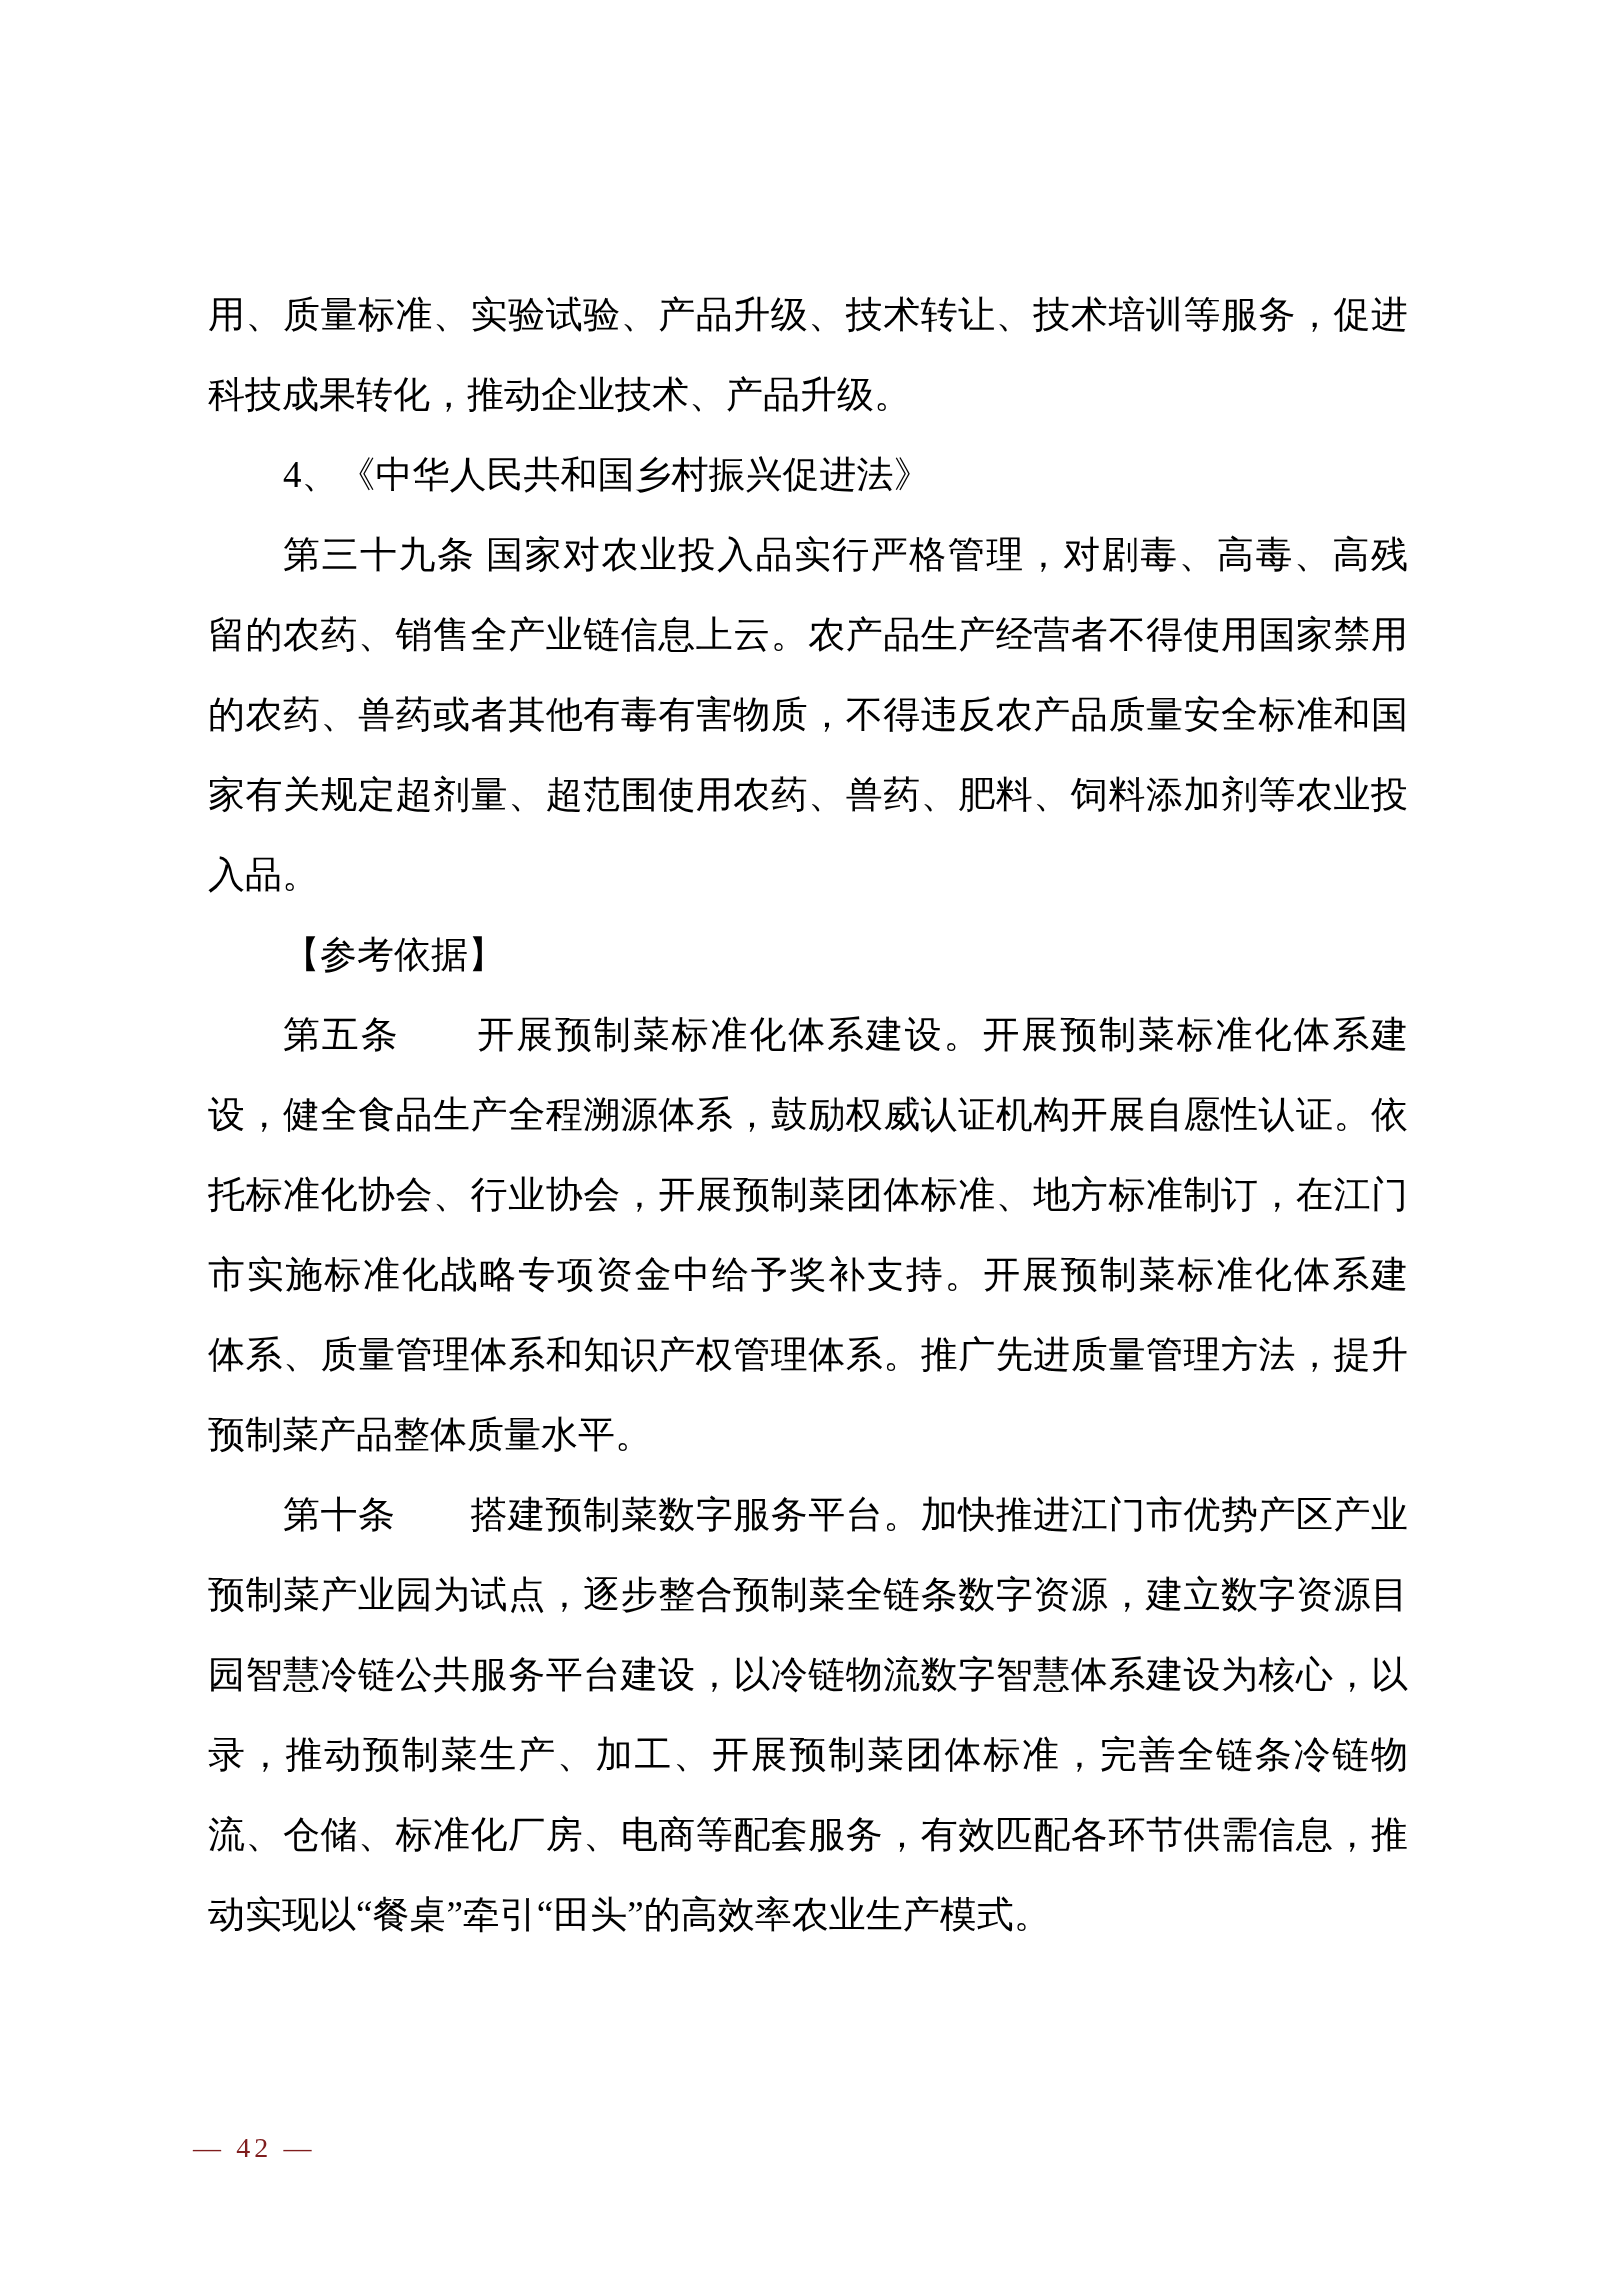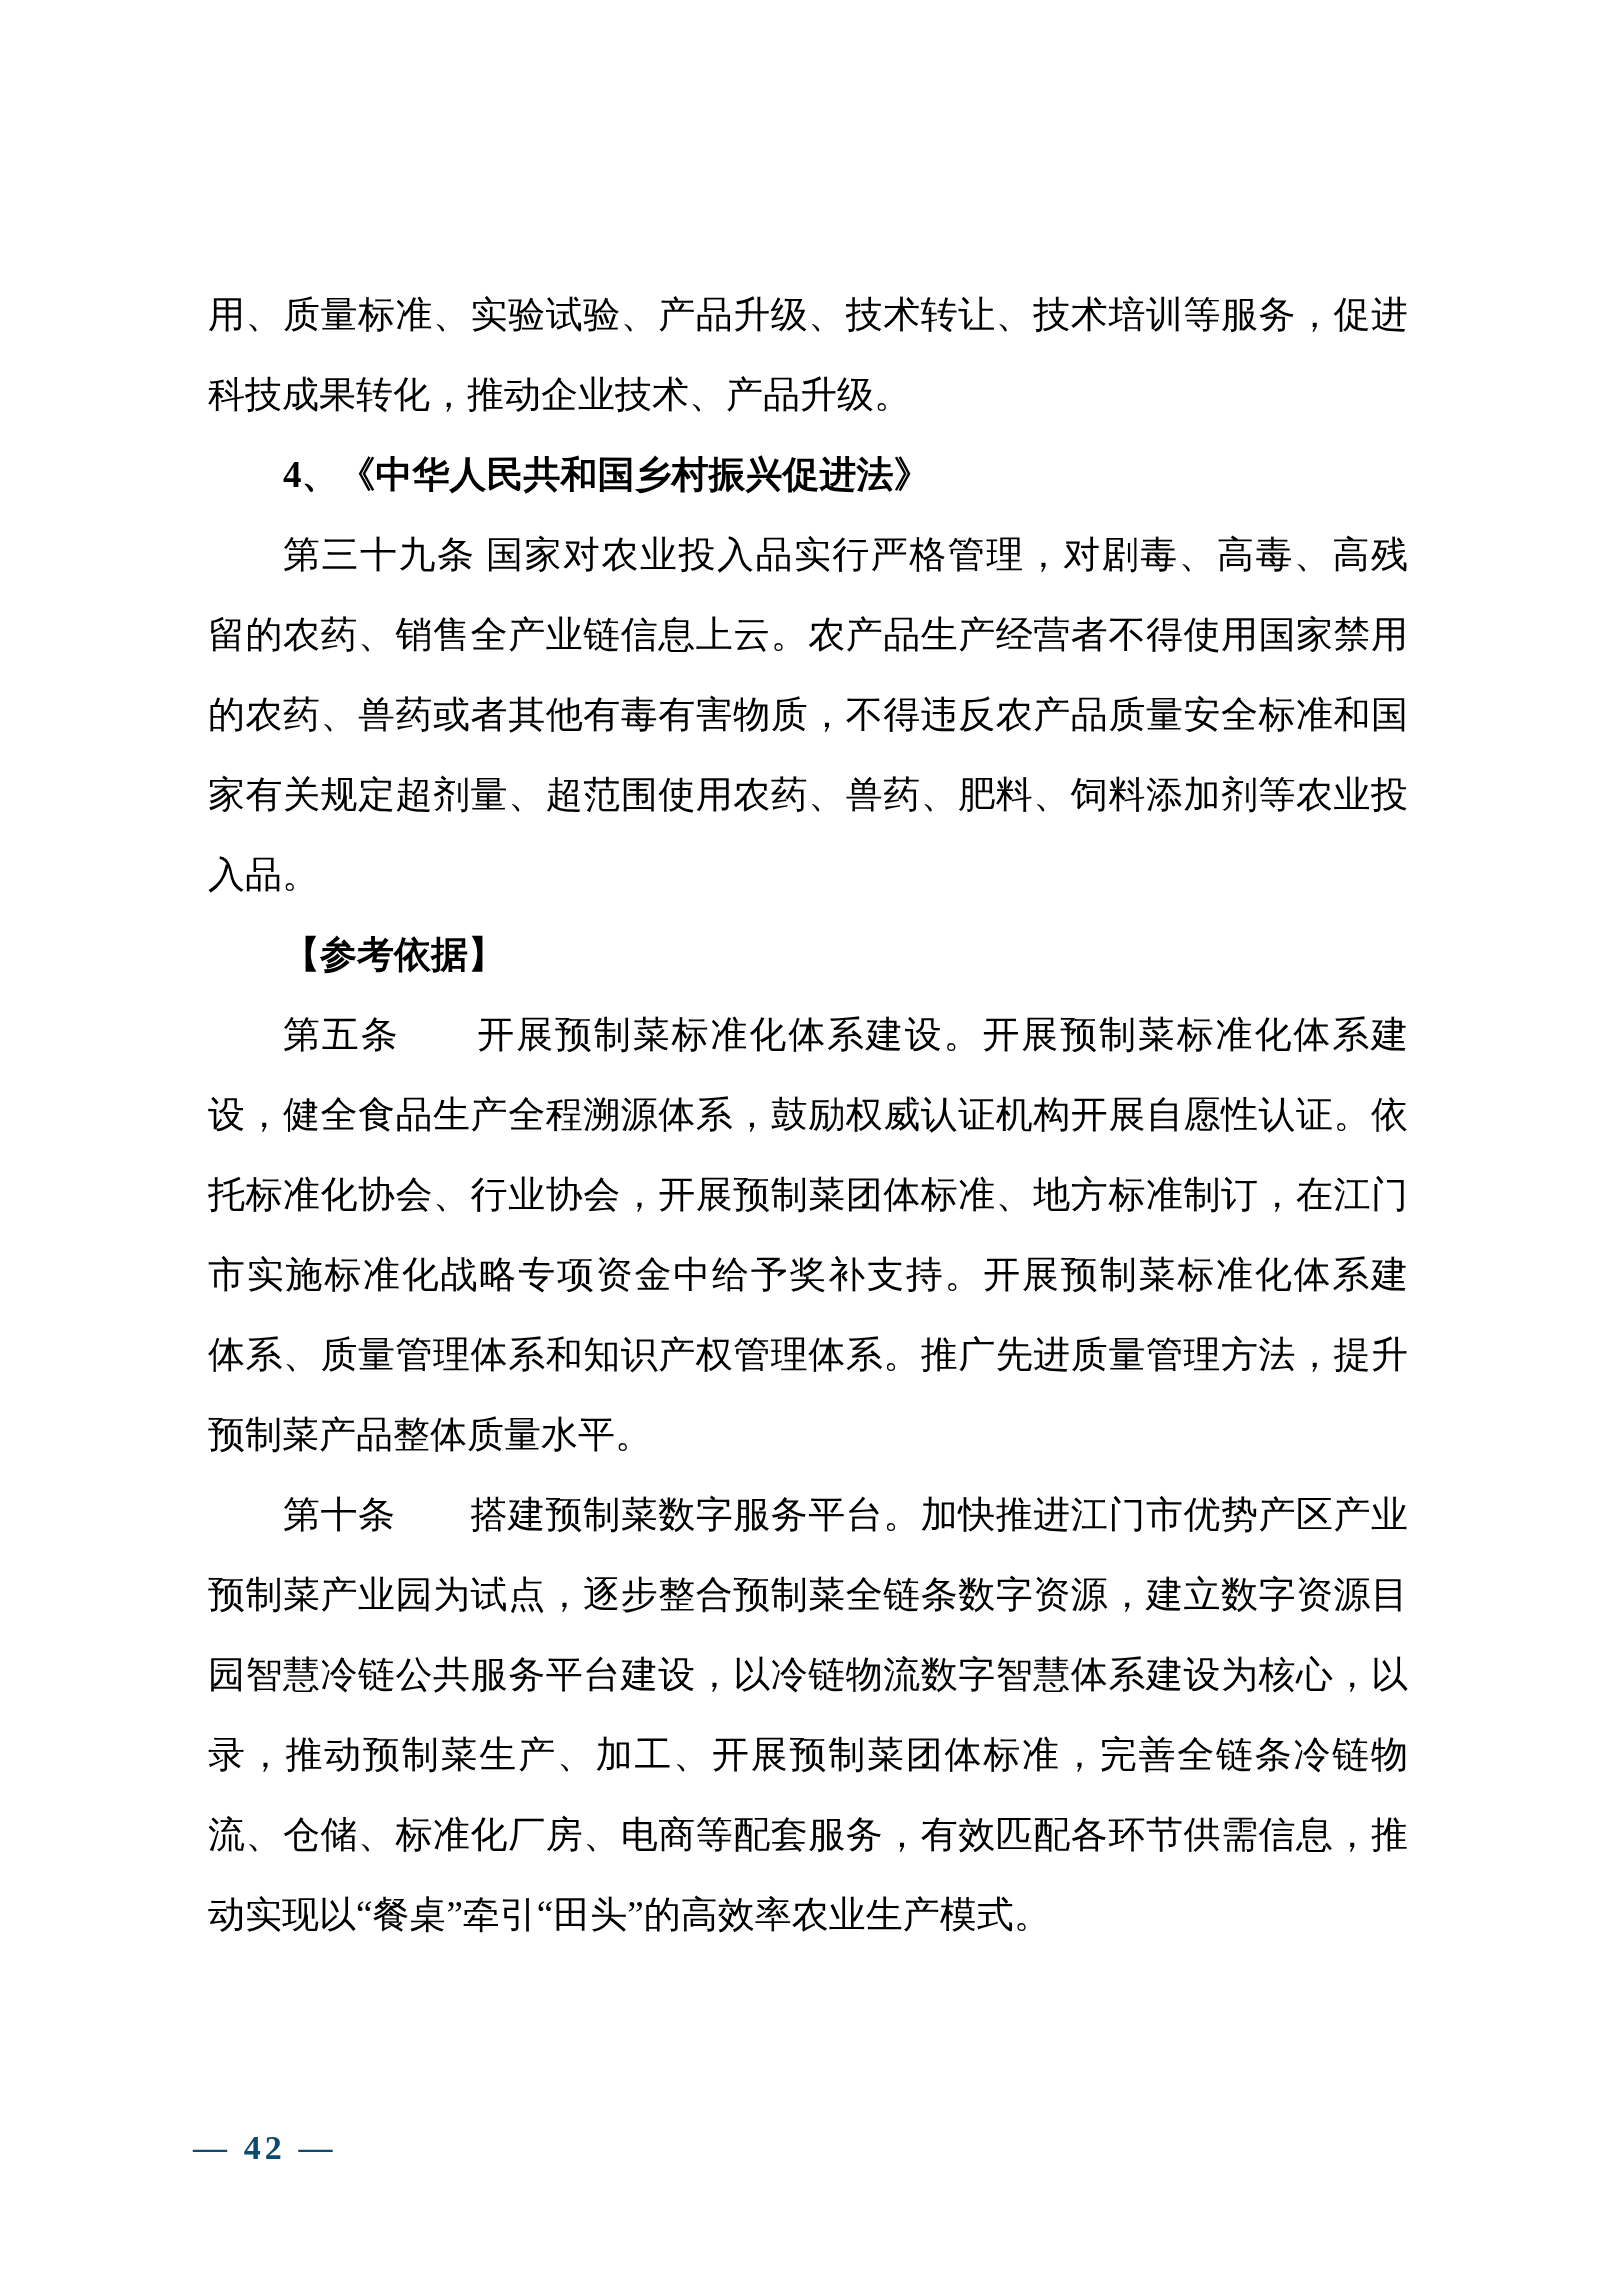--- a/index.html
+++ b/index.html
@@ -27,30 +27,29 @@
     line-height: 80px;
     font-size: 37px;
     letter-spacing: 0;
     text-align: justify;
     white-space: pre-wrap;
     overflow: hidden;
   }
   .line.fill   { text-align-last: justify; }
   .line.nofill { text-align-last: left; }
   .line.indent { padding-left: 75px; }
-  .line.bold   { font-weight: 700; }
+  .line.bold   { font-weight: 400; }
   .page-footer {
     position: absolute;
     left: 193px;
     top: 2126px;
-    font-size: 34px;
+    font-size: 28px;
     line-height: 44px;
     letter-spacing: 4.1px;
-    color: #0c4a6e;
-    font-weight: bold;
+    color: #7f1d1d;
   }
 </style>
 </head>
 <body>
 
 <div class="page">
   <div class="doc-body">
       <div class="line fill">用、质量标准、实验试验、产品升级、技术转让、技术培训等服务，促进</div>
       <div class="line nofill">科技成果转化，推动企业技术、产品升级。</div>
       <div class="line nofill indent bold">4、《中华人民共和国乡村振兴促进法》</div>

